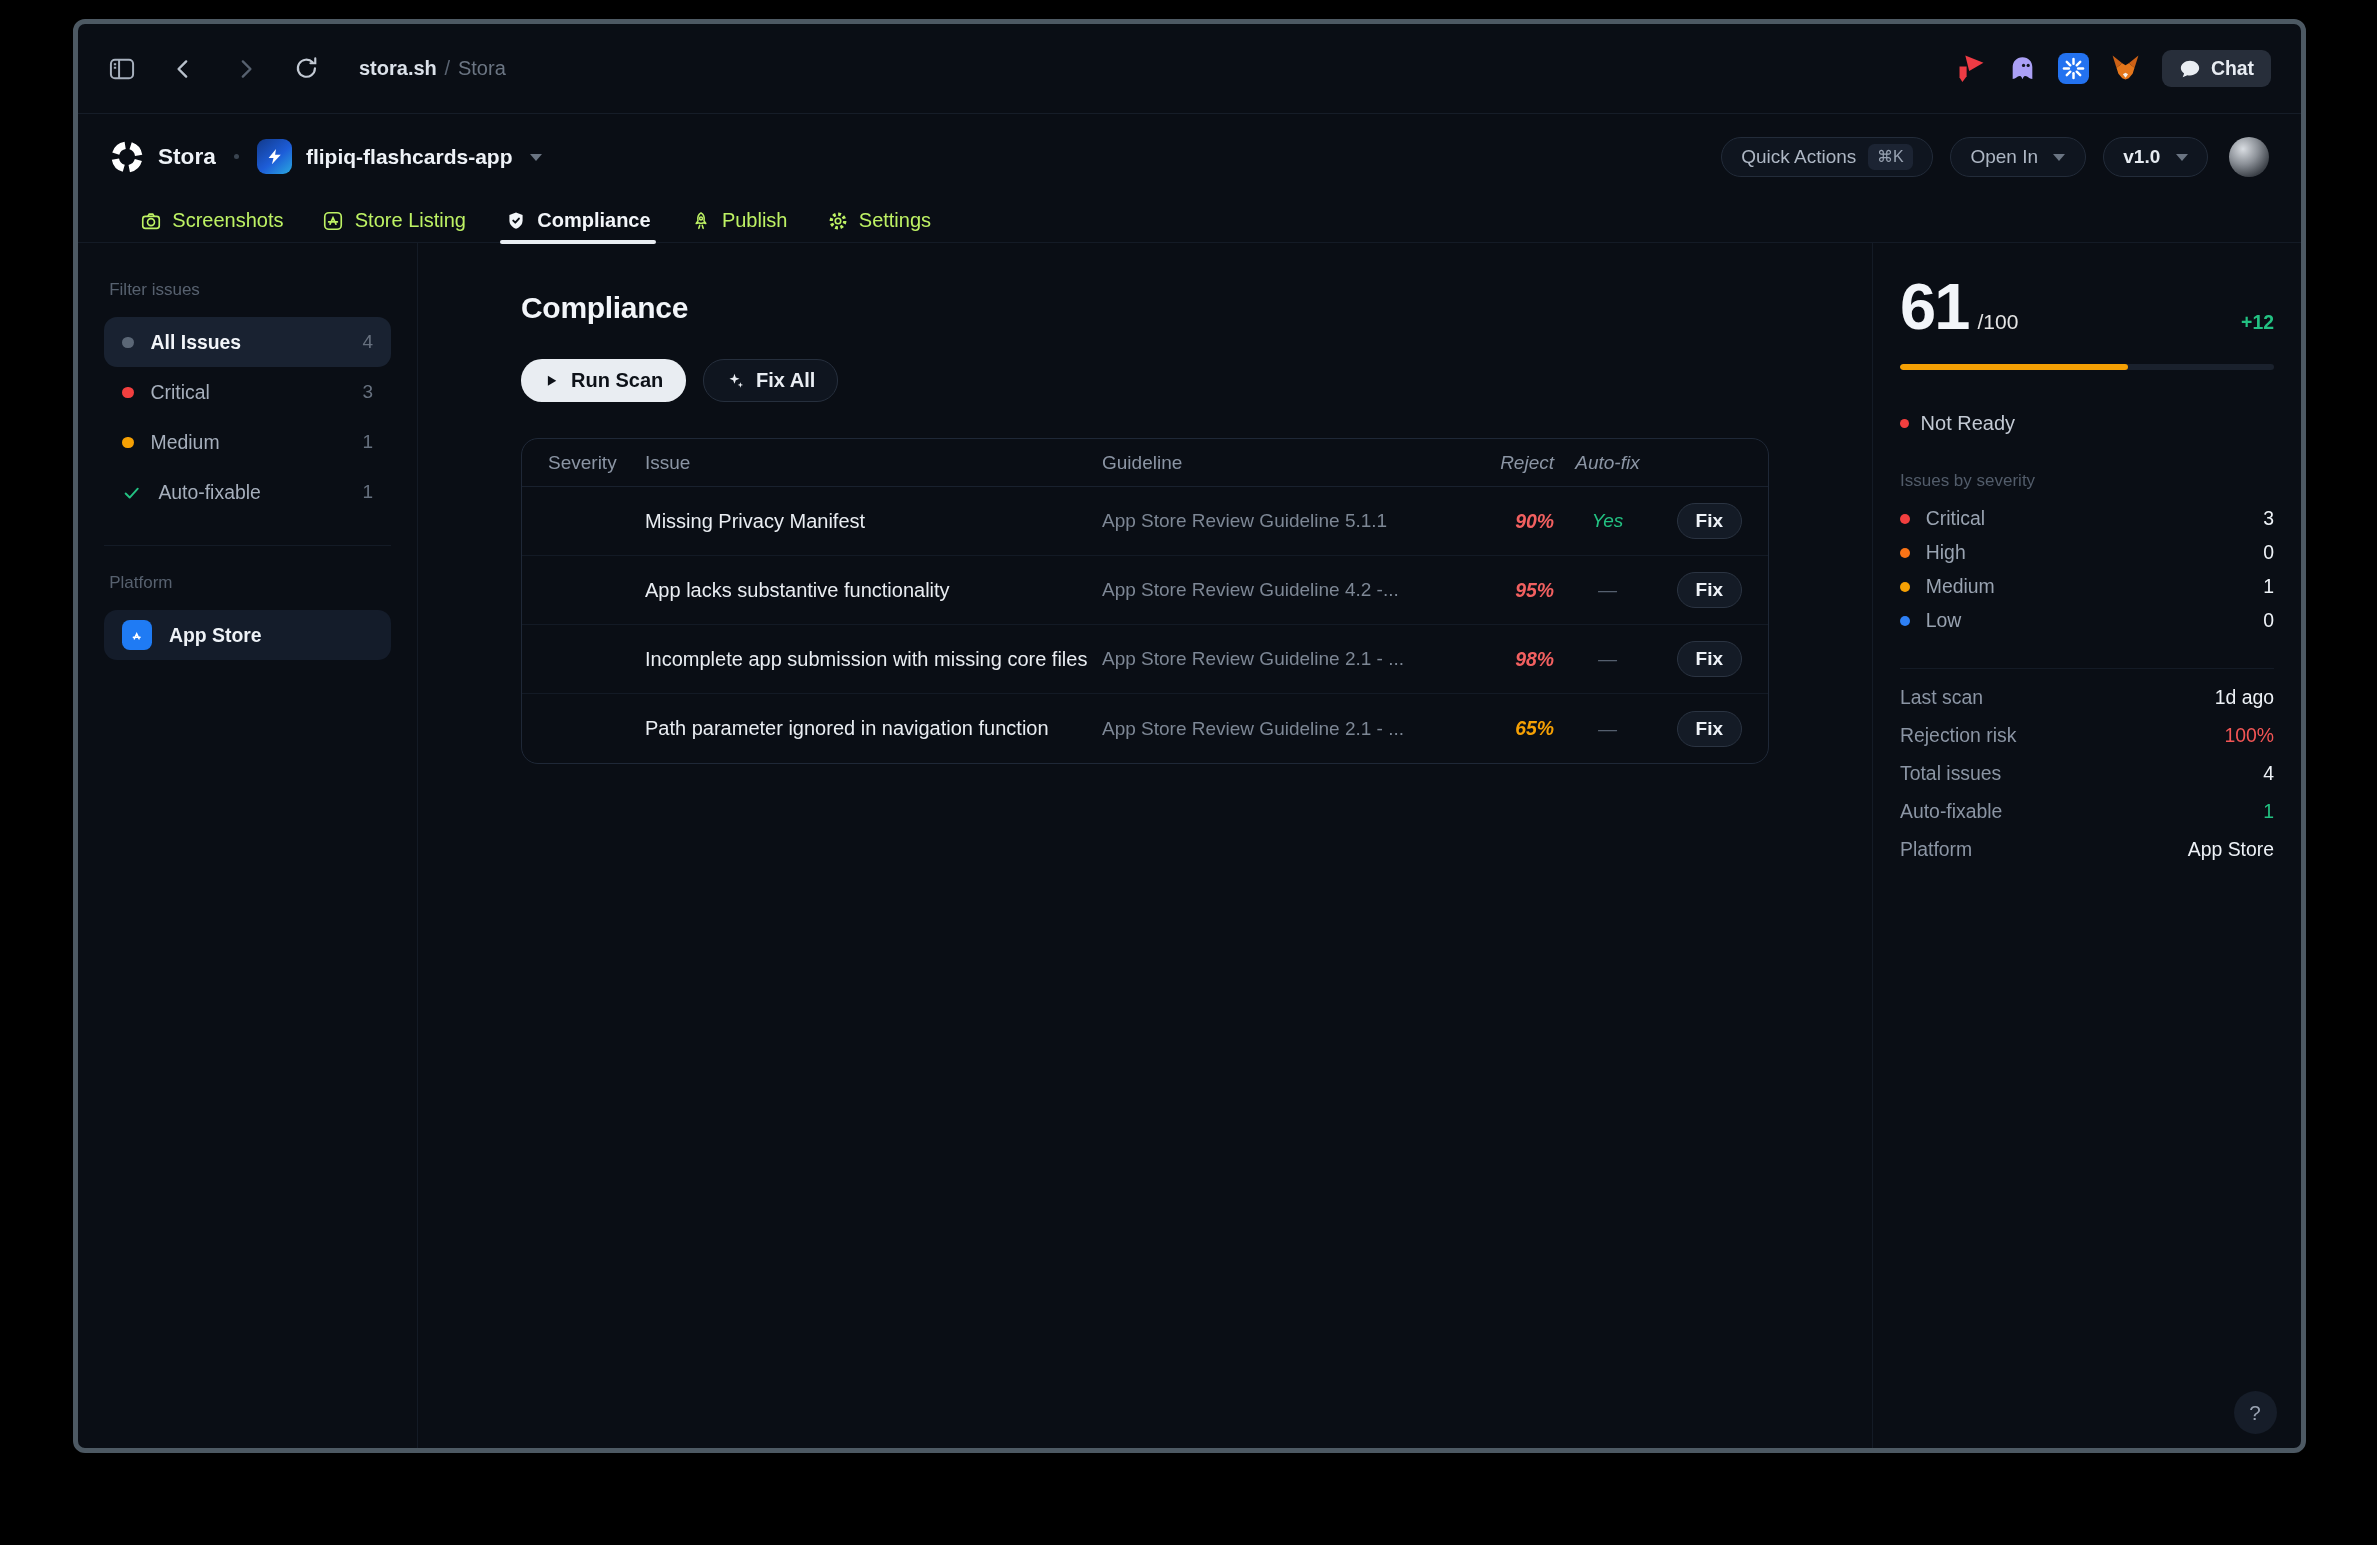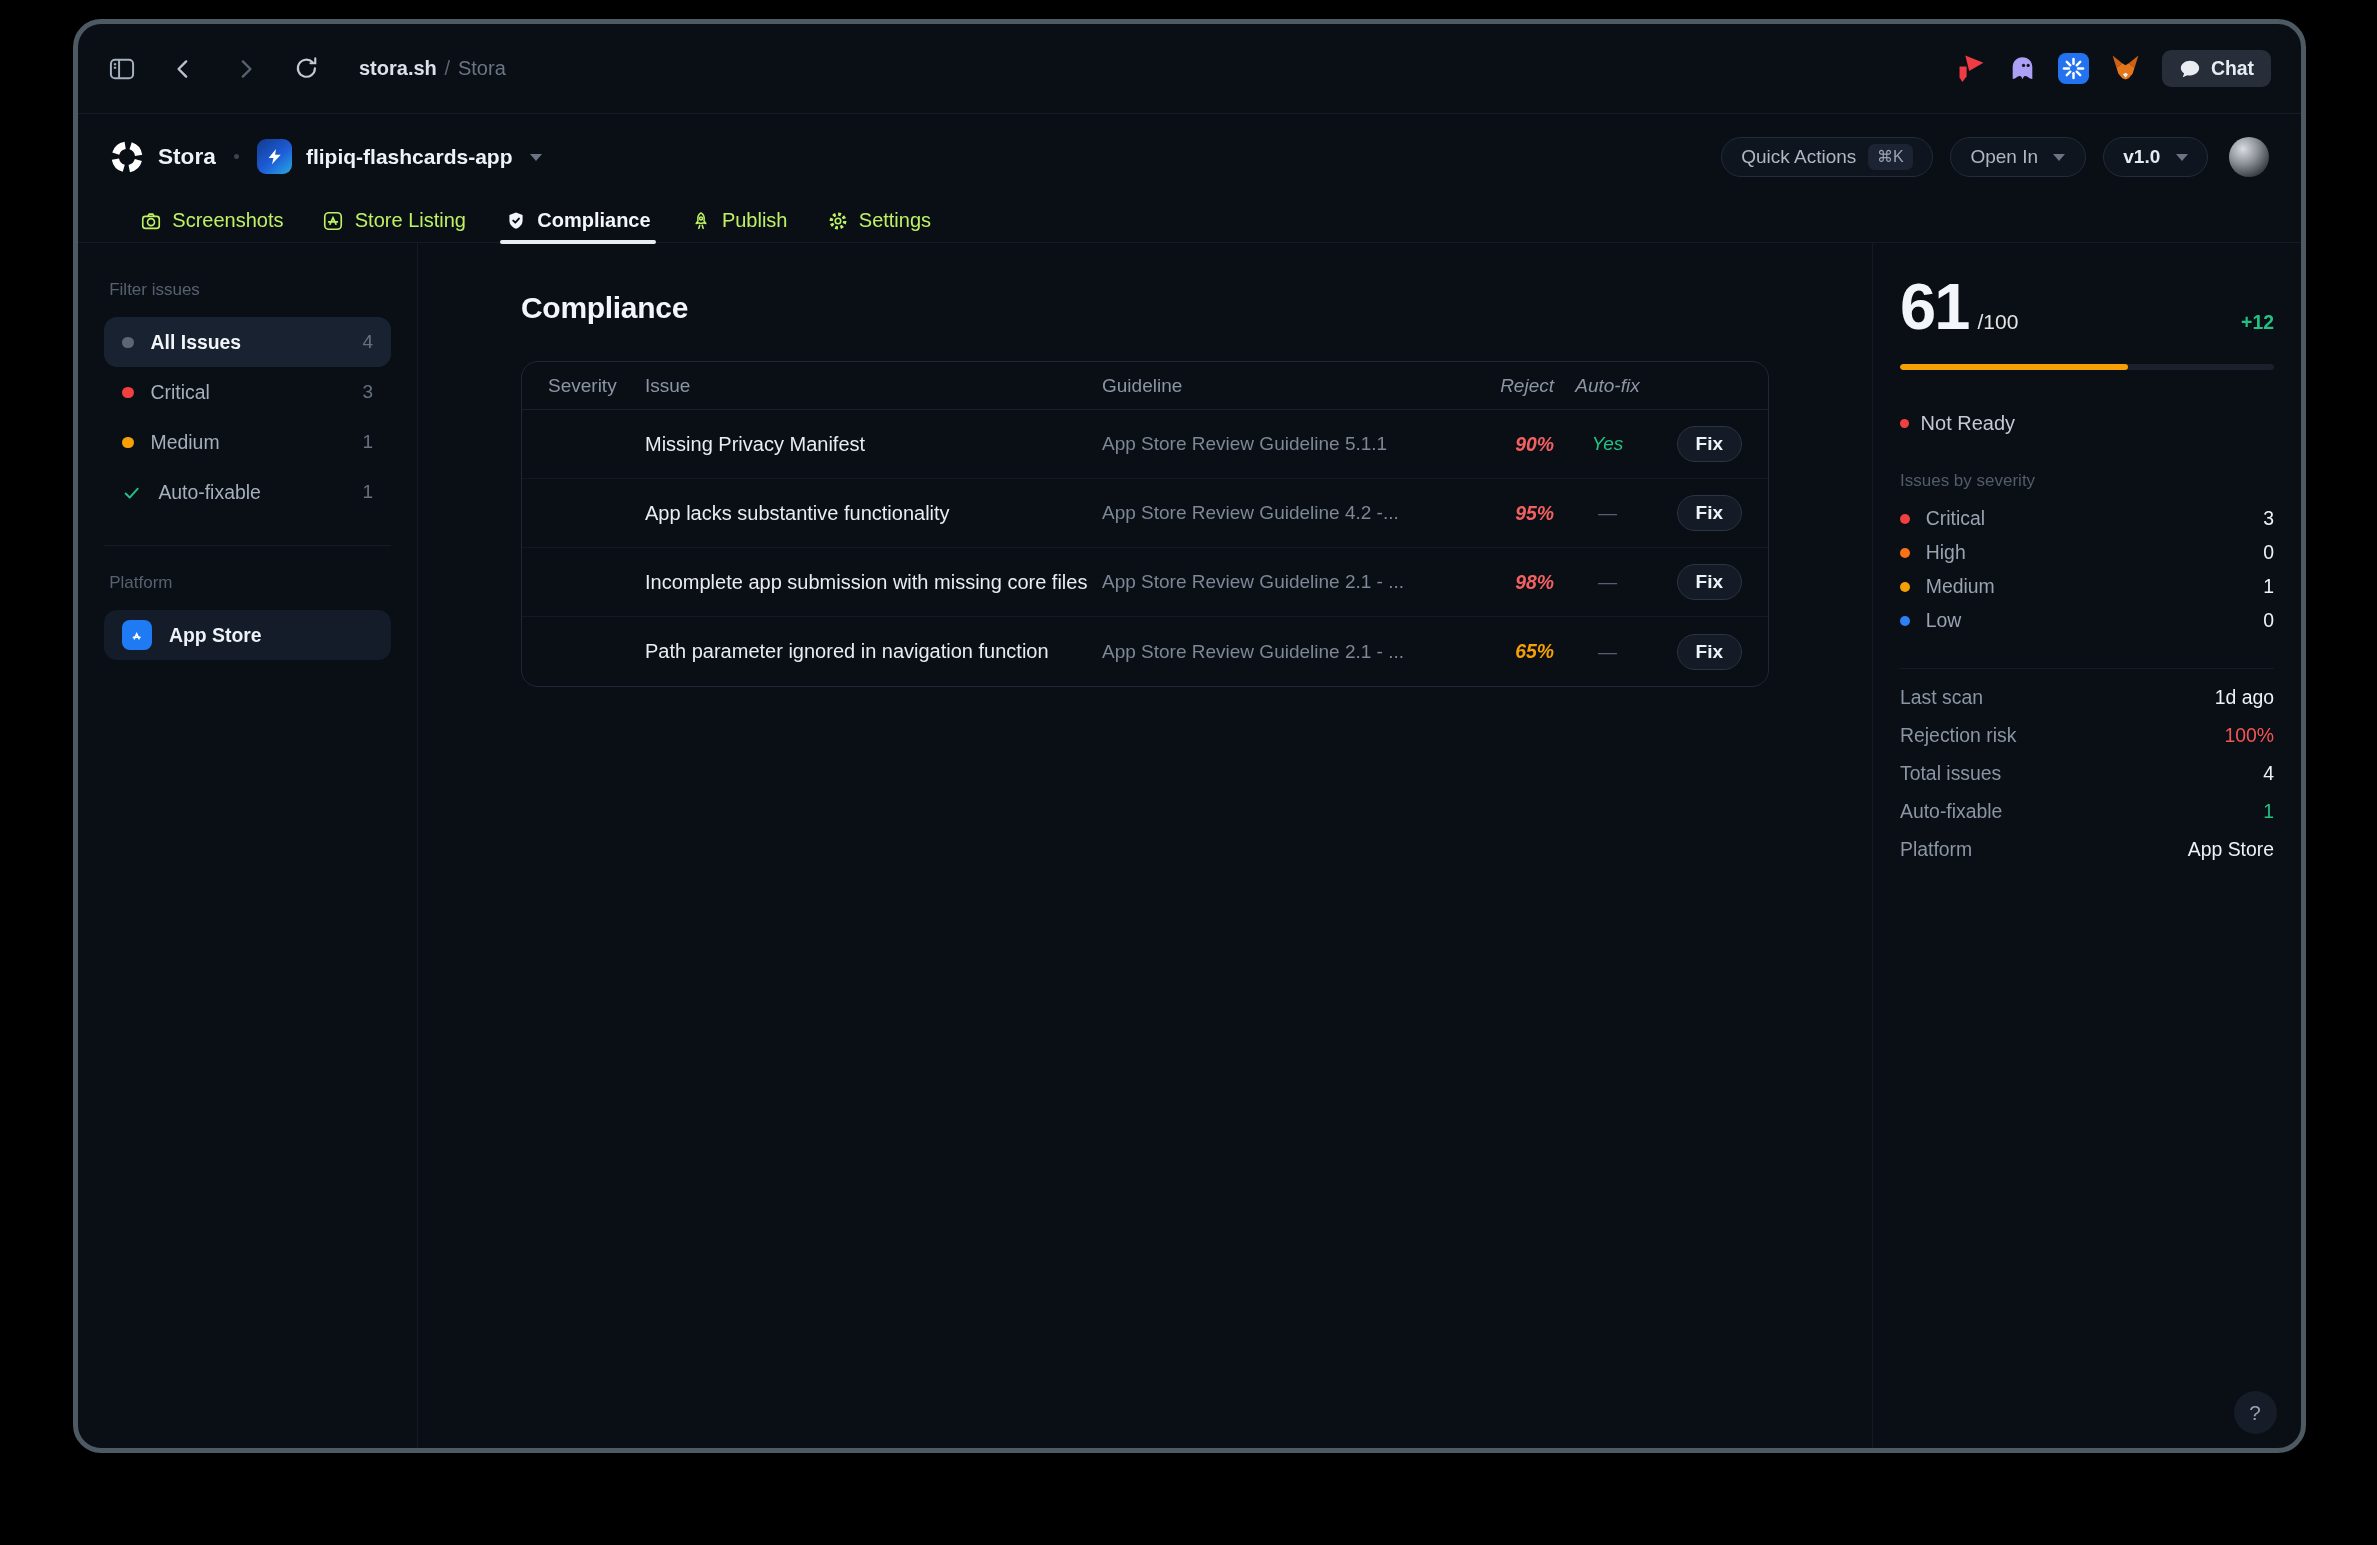--- a/index.html
+++ b/index.html
@@ -1,20 +1,20 @@
 <!DOCTYPE html>
 <html style="font-size:10.3px"><head>
 <meta charset="utf-8">
 <style>
   * { margin:0; padding:0; box-sizing:border-box; }
   html,body { width:2377px; height:1545px; background:#000; overflow:hidden;
     font-family:"Liberation Sans","DejaVu Sans",sans-serif; }
 
   .window { position:absolute; left:73px; top:19.4px; width:2233px; height:1434px;
-    background:#0a0e15; border:5.2px solid #4d5963; border-radius:28px;
+    background:#0a0e15; border:5.2px solid #4d5963; border-radius:12px;
     overflow:hidden; display:flex; flex-direction:column; }
 
   
   .chrome { height:90px; flex:0 0 auto; display:flex; align-items:center;
     padding:0 30px; border-bottom:1.3px solid #161d28; }
   .nav-group { display:flex; align-items:center; gap:35px; }
   .icon-btn { display:flex; align-items:center; justify-content:center; background:none; border:none; }
   .url { margin-left:39px; font-size:20px; display:flex; gap:7.8px; align-items:baseline; }
   .url .host { color:#dbe1e9; font-weight:700; }
   .url .sep  { color:#5a6472; }
@@ -310,20 +310,35 @@
             <path d="M9 16l3-6.5L15 16M7.8 13.8h8.4"></path>
           </svg>
         </span>
         <span>App Store</span>
       </div>
     </aside>
 
     <main class="main">
       <h1 class="page-title">Compliance</h1>
 
+      <div class="actions">
+        <button class="btn-primary">
+          <svg width="15.5" height="15.5" viewBox="0 0 24 24">
+            <polygon points="6,4.2 19,12 6,19.8" fill="#0d1118"></polygon>
+          </svg>
+          <span>Run Scan</span>
+        </button>
+        <button class="btn-secondary">
+          <svg width="19.4" height="19.4" viewBox="0 0 24 24">
+            <path d="M10.5 3.5l1.6 4.6 4.6 1.6-4.6 1.6-1.6 4.6-1.6-4.6-4.6-1.6 4.6-1.6z" fill="#e9edf2"></path>
+            <path d="M17.8 13.8l.9 2.5 2.5.9-2.5.9-.9 2.5-.9-2.5-2.5-.9 2.5-.9z" fill="#e9edf2"></path>
+          </svg>
+          <span>Fix All</span>
+        </button>
+      </div>
 
       <div class="card">
         <div class="thead">
           <div class="th">Severity</div>
           <div class="th">Issue</div>
           <div class="th">Guideline</div>
           <div class="th th-reject">Reject</div>
           <div class="th th-auto">Auto-fix</div>
           <div class="th"></div>
         </div>

